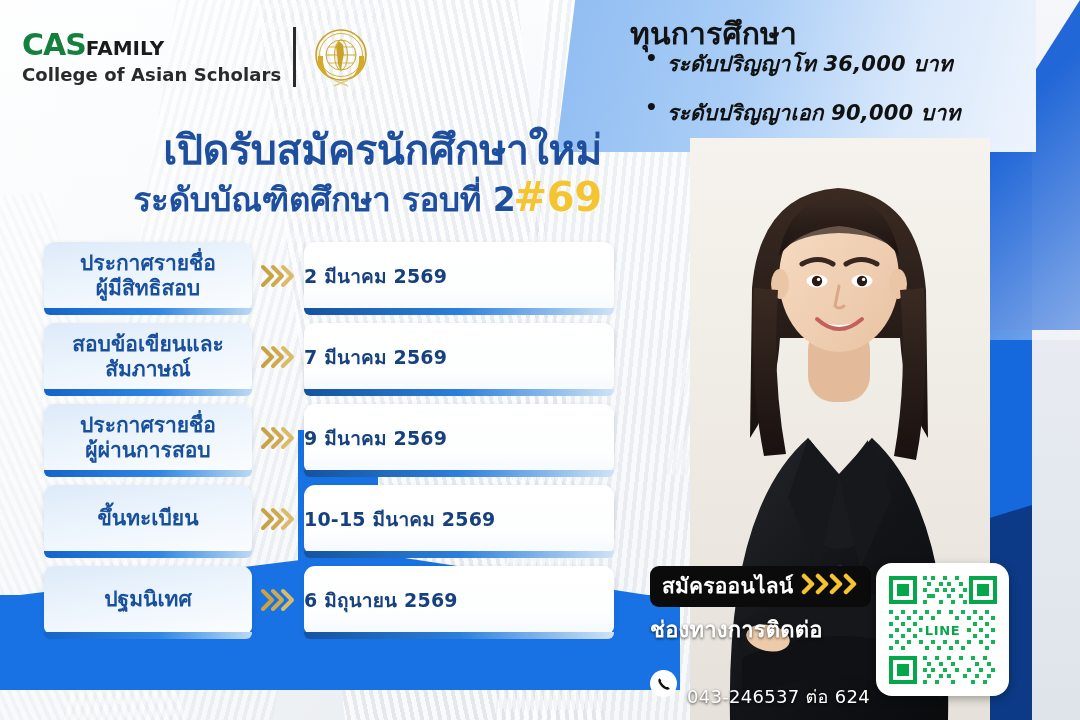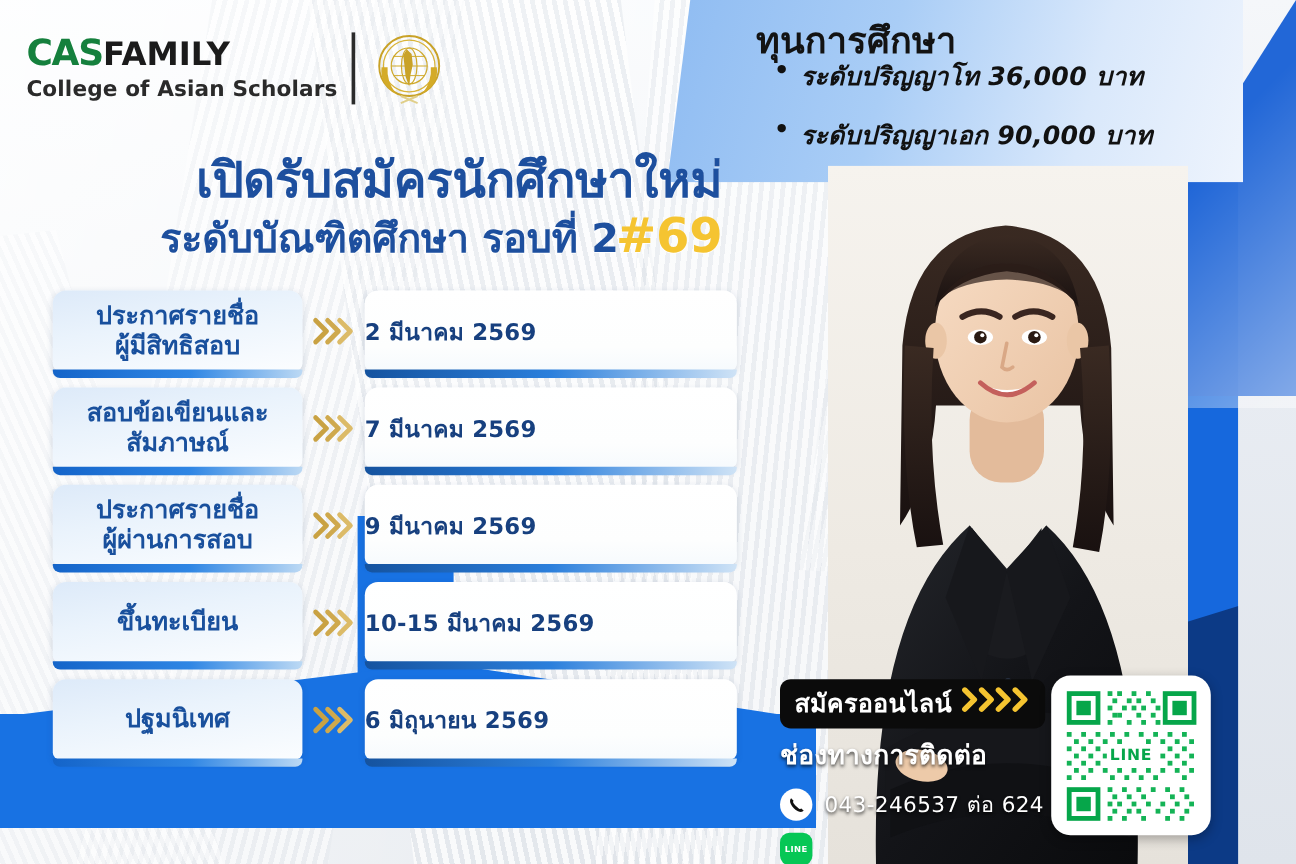--- a/index.html
+++ b/index.html
@@ -100,21 +100,21 @@
   
   .logo-wrap{
     position:absolute; left:22px; top:24px;
     display:flex; align-items:center; gap:12px;
   }
   .logo-text .l1{
     font-weight:bold; font-size:30px; letter-spacing:-1px; line-height:1;
     color:#1b1b1b;
   }
   .logo-text .l1 .cas{ color:#15803d; }
-  .logo-text .l1 .fam{ font-size:27px; letter-spacing:0px; }
+  .logo-text .l1 .fam{ font-size:20px; letter-spacing:0px; }
   .logo-text .l2{
     font-weight:bold; font-size:18px; color:#2a2a2a; margin-top:4px; letter-spacing:.1px;
   }
   .logo-div{ width:3px; height:60px; background:#2b2b2b; }
   .crest{ width:66px; height:66px; position:relative; }
 
   
   .sch-title{
     position:absolute; left:630px; top:10px;
     font-size:30px; font-weight:bold; color:#131313;
@@ -204,32 +204,33 @@
     position:absolute; left:690px; top:138px; width:300px; height:582px;
     overflow:hidden;
   }
   .person svg{ display:block; }
 
   
   .contact{ position:absolute; left:650px; top:566px; width:250px; }
   .apply-pill{
     display:inline-flex; align-items:center; gap:8px;
     background:#0b0b0b; color:#fff;
-    border-radius:9px; padding:3px 8px 5px 12px;font-family:Liberation Serif, serif;
+    border-radius:9px; padding:3px 8px 5px 12px;
   }
   .apply-pill .txt{ font-size:21px; font-weight:bold; letter-spacing:.2px; }
   .channel{
     margin-top:5px; font-size:22px; font-weight:bold; color:#fff;
     text-shadow:0 1px 3px rgba(0,0,0,.75);
     letter-spacing:.2px;
   }
   .crow{ display:flex; align-items:center; gap:10px; margin-top:9px; }
   .crow .ctext{
     font-size:18px; color:#fff; letter-spacing:.3px;
     text-shadow:0 1px 3px rgba(0,0,0,.8);
+    margin-top:26px;
   }
   .ico-circle{
     width:27px; height:27px; border-radius:50%;
     background:#fff; display:flex; align-items:center; justify-content:center;
     flex:0 0 27px;
   }
   .ico-line{
     width:27px; height:27px; border-radius:8px;
     background:#06c755; display:flex; align-items:center; justify-content:center;
     flex:0 0 27px;

